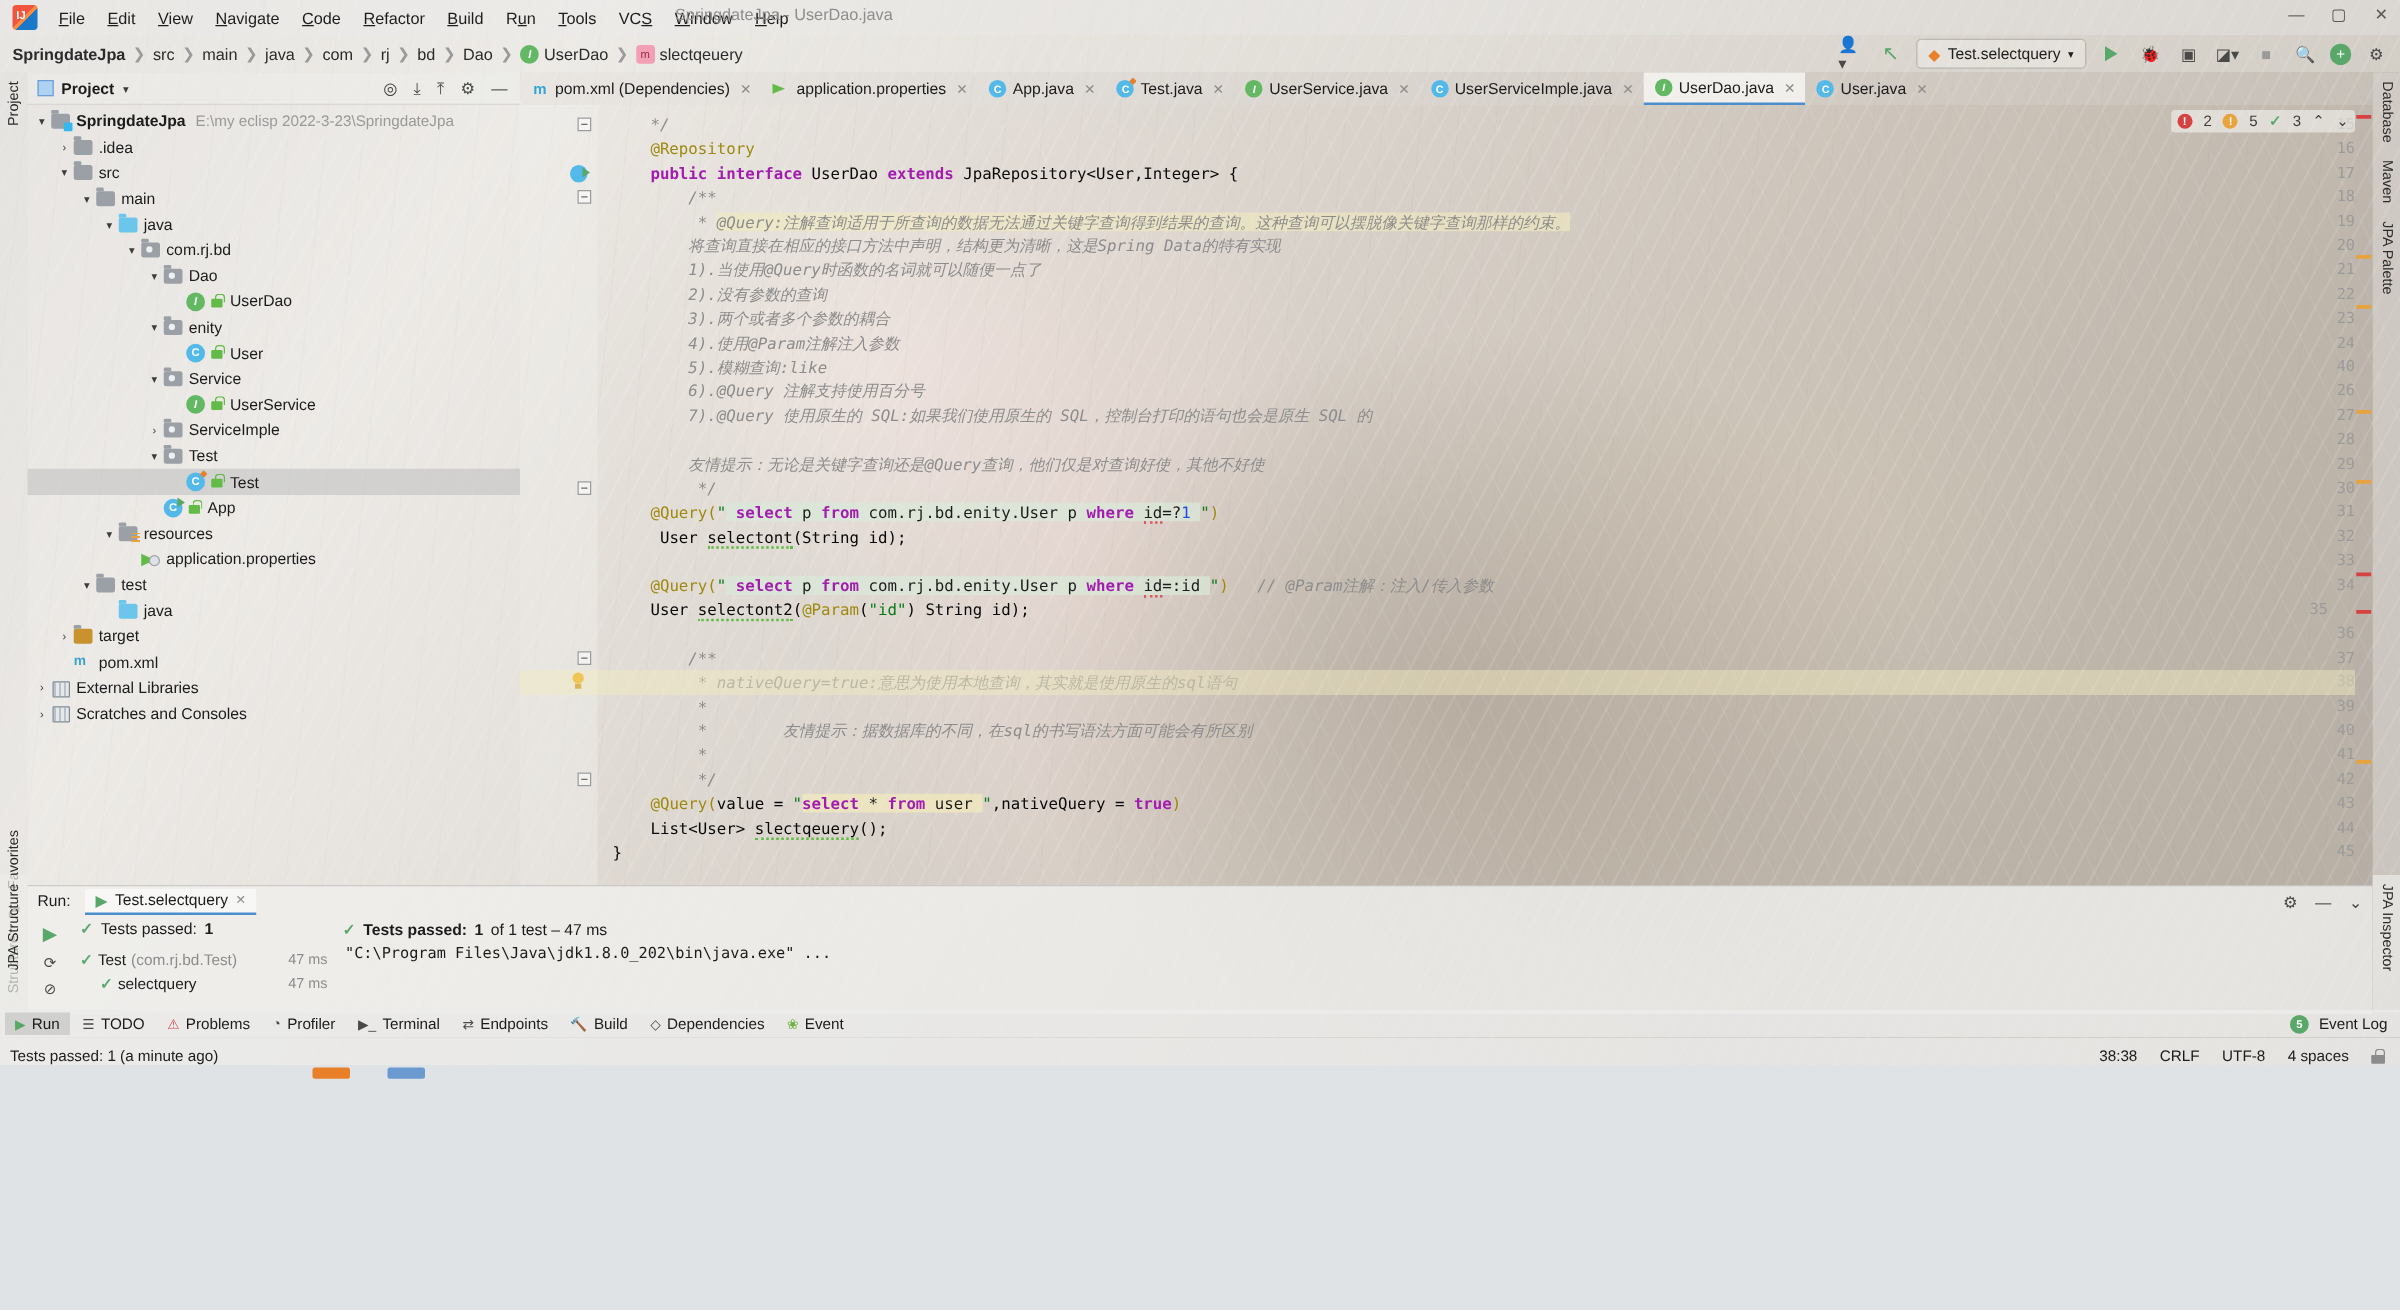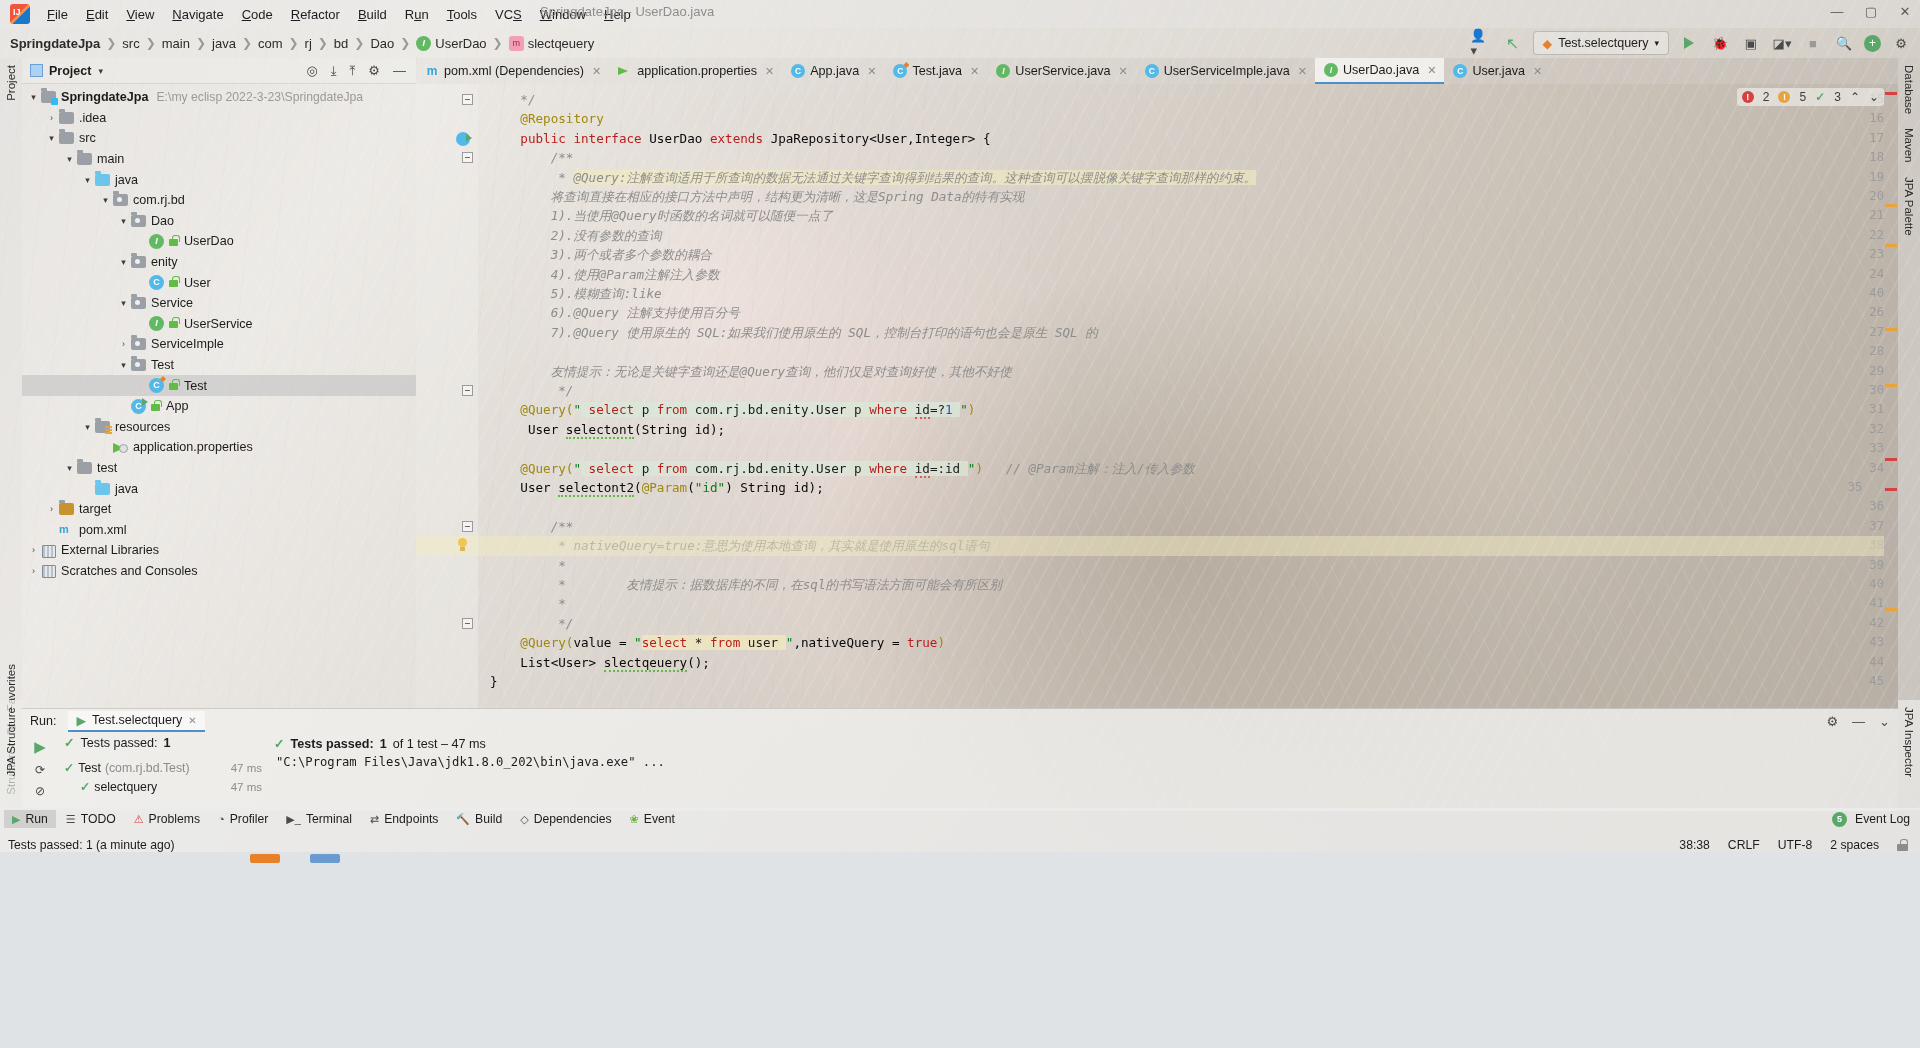--- a/index.html
+++ b/index.html
@@ -143,21 +143,21 @@
     font-family:"DejaVu Sans Mono",monospace;line-height:19.4px;}
   .fold{position:absolute;left:46px;width:11px;height:11px;border:1px solid #9b9b9b;background:rgba(255,255,255,.5);}
   .fold:after{content:"";position:absolute;left:2px;top:4px;width:5px;height:1px;background:#6b6b6b;}
   .bulb{position:absolute;left:40px;width:13px;height:15px;}
   .bulb:before{content:"";position:absolute;left:2px;top:0;width:9px;height:9px;border-radius:50%;background:#f0a500;}
   .bulb:after{content:"";position:absolute;left:4px;top:9px;width:5px;height:4px;background:#c98b00;}
   .runico{position:absolute;left:40px;width:14px;height:14px;border-radius:50%;background:#53b9e8;}
   .runico:after{content:"";position:absolute;left:10px;top:2px;border-left:6px solid #59a869;
     border-top:4px solid transparent;border-bottom:4px solid transparent;}
   .cl{position:absolute;left:12px;}
-  .kw{color:#b91c1c;font-weight:normal;}
+  .kw{color:#a21caf;font-weight:bold;}
   .ann{color:#9e880d;}
   .str{color:#067d17;}
   .num{color:#1750eb;}
   .cmt{color:#8c8c8c;font-style:italic;}
   .txt{color:#080808;}
   .hl-doc{background:rgba(241,234,190,.62);}
   .hl-sql{background:rgba(216,234,216,.70);}
   .hl-sql2{background:rgba(241,234,190,.75);}
   .wavy{border-bottom:2px dotted #62bb46;padding-bottom:0;}
   .wavyr{border-bottom:2px dotted #d65c5c;}
@@ -663,21 +663,21 @@
         <span>Event Log</span>
       </div>
     </div>
 
   <div class="statusbar">
     <span>Tests passed: 1 (a minute ago)</span>
     <span class="sright">
       <span>38:38</span>
       <span>CRLF</span>
       <span>UTF-8</span>
-      <span>2 spaces</span>
+      <span>4 spaces</span>
       <span class="lockicon"></span>
     </span>
   </div>
 
   <div class="taskbar">
     <div class="tbicons">
       <i style="background:#e8802a;"></i>
       <i style="background:#6b9ad1;"></i>
     </div>
   </div>

